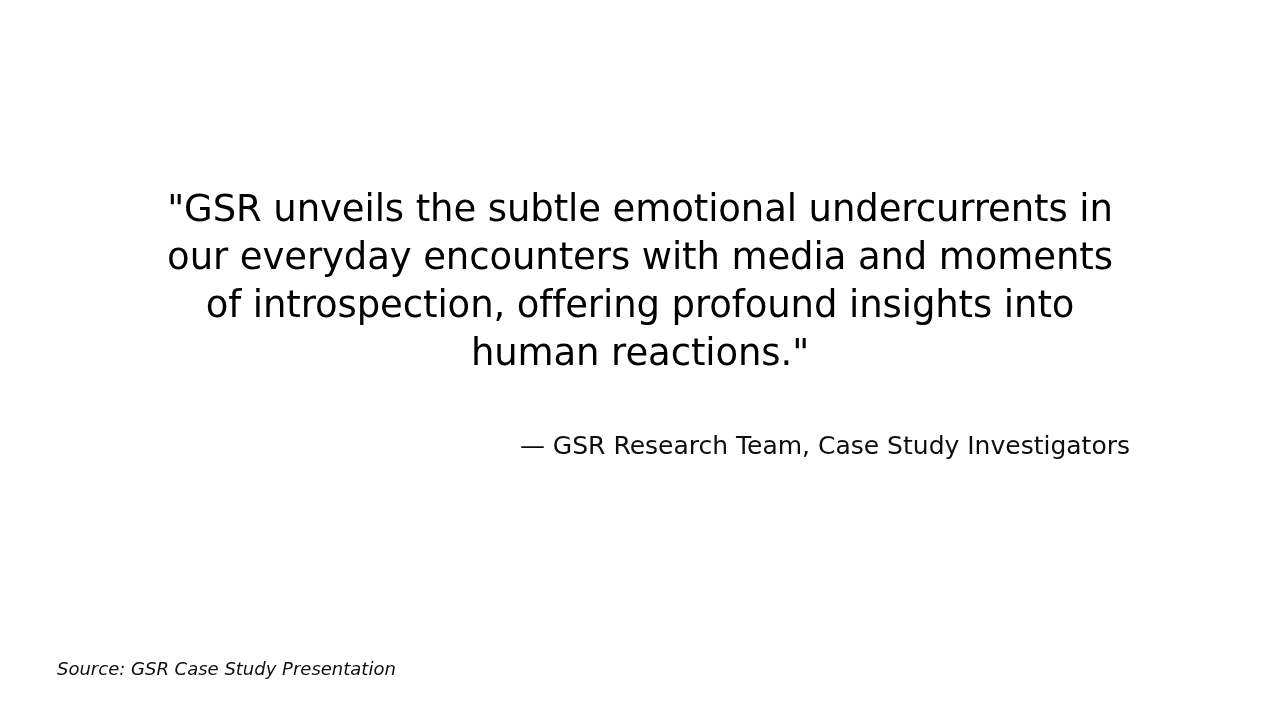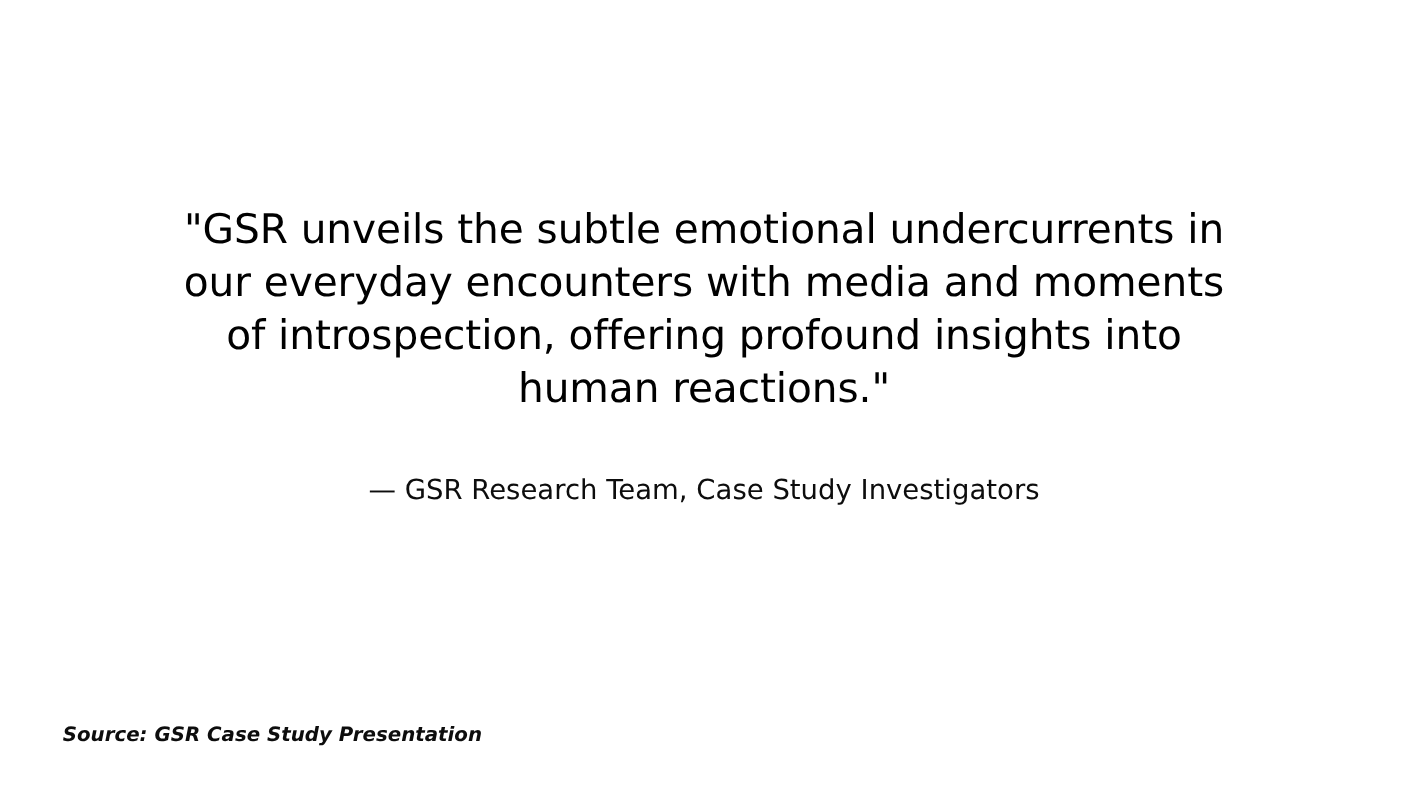--- a/index.html
+++ b/index.html
@@ -44,33 +44,33 @@
   }
 
   .attribution {
     font-family: "DejaVu Sans", sans-serif;
     font-size: 25px;
     line-height: 34px;
     font-weight: 400;
     color: #0d0d0d;
     margin: 0;
     padding-top: 52px;
-    text-align: center;
+    text-align: right;
   }
 
   
   .source-note {
     position: absolute;
     left: 57px;
     top: 656px;
     font-family: "DejaVu Sans", sans-serif;
     font-size: 18px;
     line-height: 26px;
     font-style: italic;
-    font-weight: 700;
+    font-weight: 400;
     color: #0d0d0d;
     white-space: nowrap;
   }
 </style>
 </head>
 <body>
 
 <div class="slide">
 
   <div class="quote-block">

